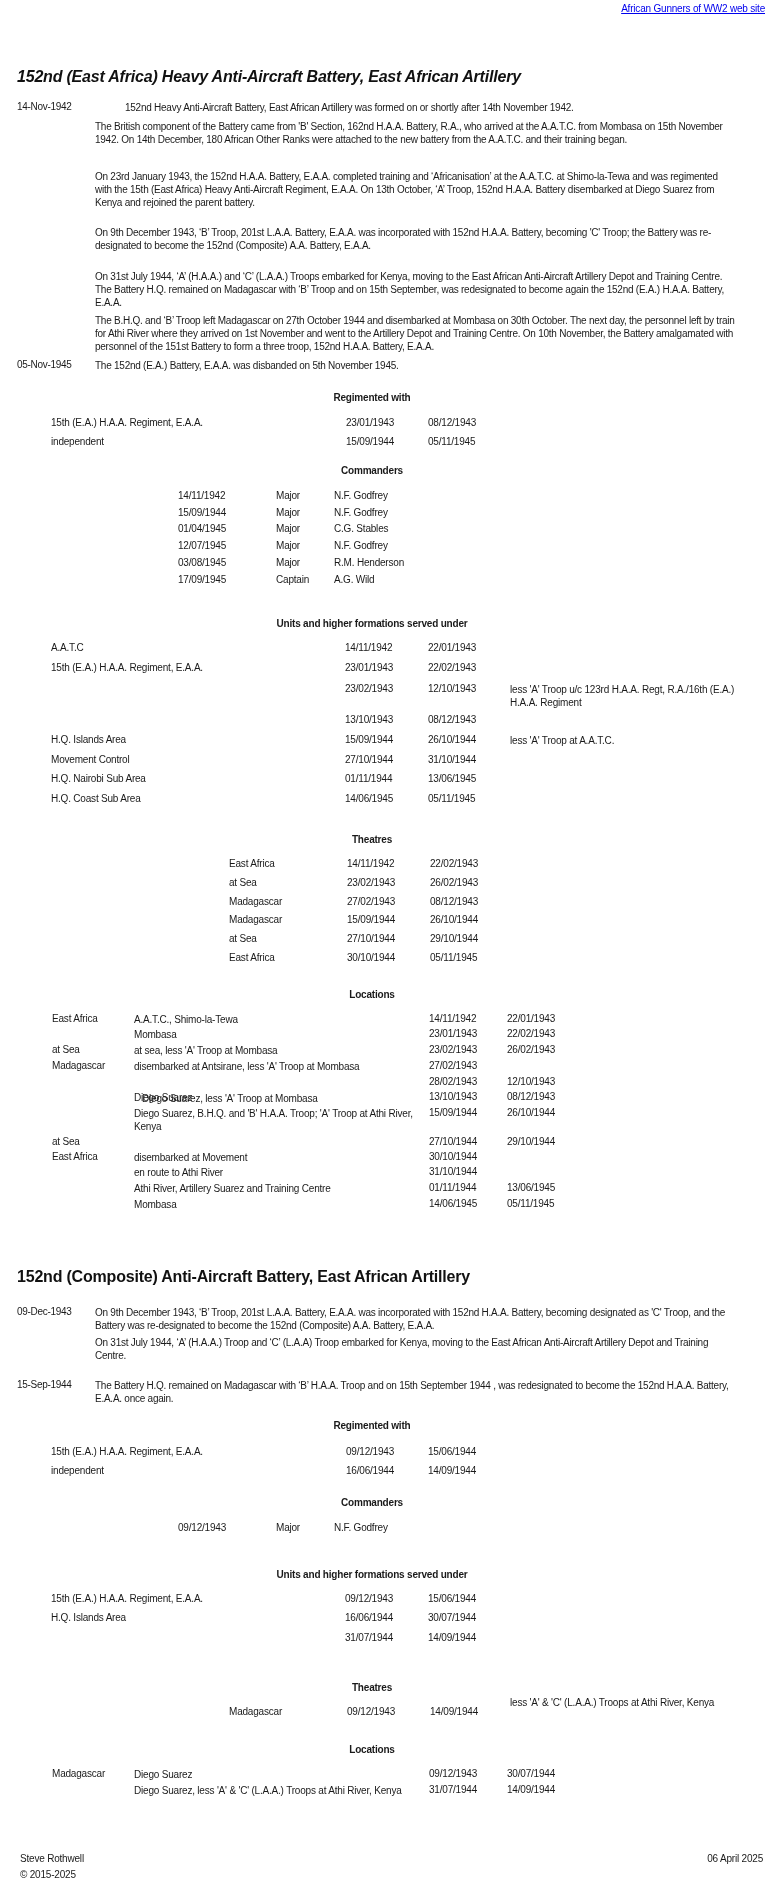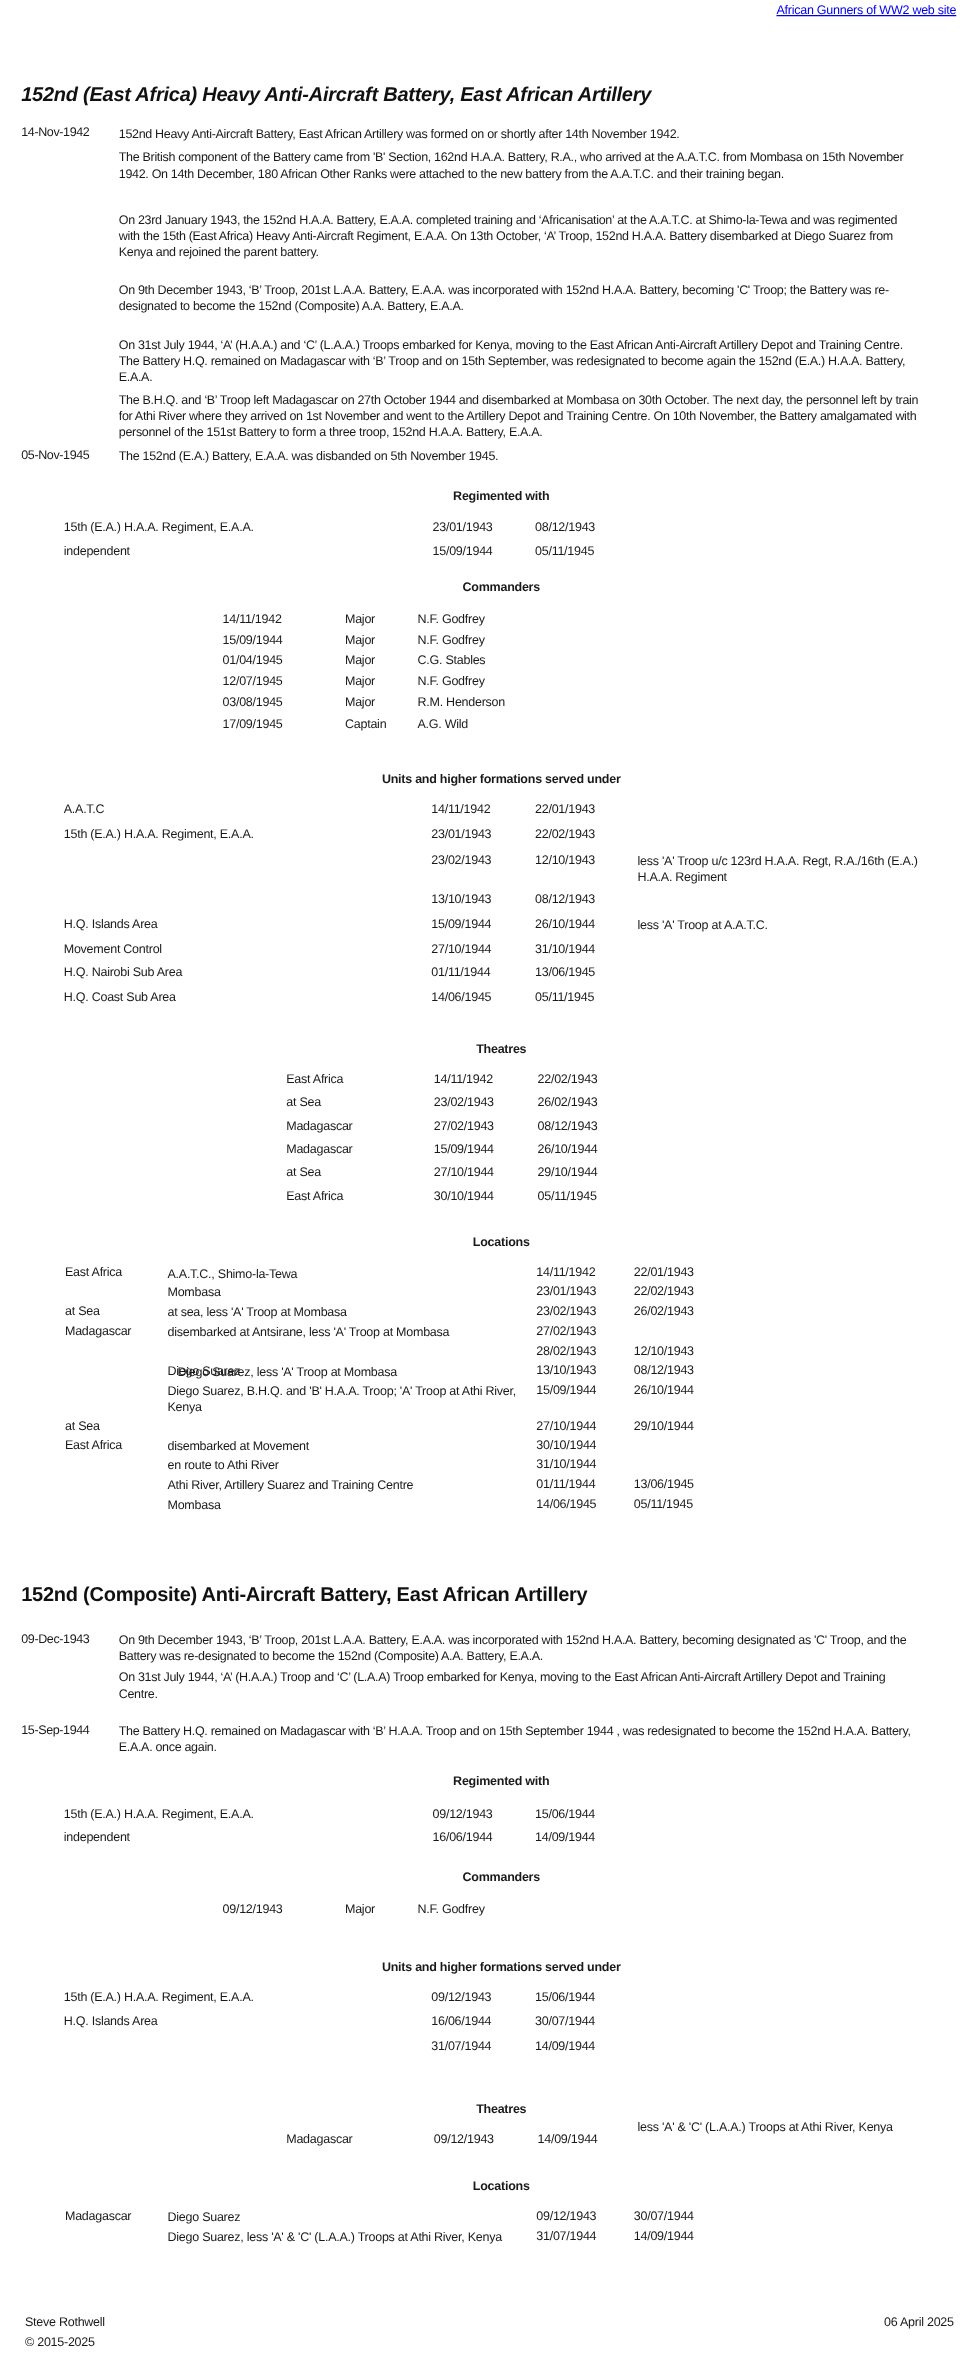--- a/index.html
+++ b/index.html
@@ -26,35 +26,35 @@
     .date { position: absolute; left: 17px; font-size: 10px; letter-spacing: -0.3px; }
     .para {
       position: absolute; left: 95px; width: 640px;
       font-size: 10px; line-height: 13px; letter-spacing: -0.25px;
       white-space: normal;
     }
     .sechead {
       position: absolute; left: 0; width: 772px; text-align: center;
       font-weight: bold; font-size: 10px; letter-spacing: -0.2px;
     }
-    .sechead.l { width: 744px; margin-left: 29px; }
+    .sechead.l { width: 744px; }
     .cell { position: absolute; white-space: nowrap; font-size: 10px; letter-spacing: -0.2px; }
     .note { position: absolute; white-space: normal; font-size: 10px; line-height: 13px; width: 230px; letter-spacing: -0.2px; }
     .locdesc { position: absolute; white-space: normal; font-size: 10px; line-height: 13px; width: 290px; letter-spacing: -0.2px; }
     .footer { position: absolute; font-size: 10px; letter-spacing: -0.2px; }
   </style>
 </head>
 <body>
 
 <a class="toplink" href="#">African Gunners of WW2 web site</a>
 
 <div class="h1" style="top:68px;font-style:italic;">152nd (East Africa) Heavy Anti-Aircraft Battery, East African Artillery</div>
 
 <div class="date" style="top:101px;">14-Nov-1942</div>
-<div class="para" style="top:101px;">152nd Heavy Anti-Aircraft Battery, East African Artillery was formed on or shortly after 14th November 1942.</div>
+<div class="para" style="top:101px;margin-left:30px;">152nd Heavy Anti-Aircraft Battery, East African Artillery was formed on or shortly after 14th November 1942.</div>
 <div class="para" style="top:120px;">The British component of the Battery came from 'B' Section, 162nd H.A.A. Battery, R.A., who arrived at the A.A.T.C. from Mombasa on 15th November 1942.  On 14th December, 180 African Other Ranks were attached to the new battery from the A.A.T.C. and their training began.</div>
 <div class="para" style="top:170px;">On 23rd January 1943, the 152nd H.A.A. Battery, E.A.A. completed training and ‘Africanisation’ at the A.A.T.C. at Shimo-la-Tewa and was regimented with the 15th (East Africa) Heavy Anti-Aircraft Regiment, E.A.A.  On 13th October, ‘A’ Troop, 152nd H.A.A. Battery disembarked at Diego Suarez from Kenya and rejoined the parent battery.</div>
 <div class="para" style="top:226px;">On 9th December 1943, ‘B’ Troop, 201st L.A.A. Battery, E.A.A. was incorporated with 152nd H.A.A. Battery, becoming 'C' Troop; the Battery was re-designated to become the 152nd (Composite) A.A. Battery, E.A.A.</div>
 <div class="para" style="top:270px;">On 31st July 1944, ‘A’ (H.A.A.) and ‘C’ (L.A.A.) Troops embarked for Kenya, moving to the East African Anti-Aircraft Artillery Depot and Training Centre.  The Battery H.Q. remained on Madagascar with ‘B’ Troop and on 15th September, was redesignated to become again the 152nd (E.A.) H.A.A. Battery, E.A.A.</div>
 <div class="para" style="top:314px;">The B.H.Q. and ‘B’ Troop left Madagascar on 27th October 1944 and disembarked at Mombasa on 30th October.  The next day, the personnel left by train for Athi River where they arrived on 1st November and went to the Artillery Depot and Training Centre.  On 10th November, the Battery amalgamated with personnel of the 151st Battery to form a three troop, 152nd H.A.A. Battery, E.A.A.</div>
 
 <div class="date" style="top:359px;">05-Nov-1945</div>
 <div class="para" style="top:359px;">The 152nd (E.A.) Battery, E.A.A. was disbanded on 5th November 1945.</div>
 
 <div class="sechead l" style="top:392px;">Regimented with</div>

